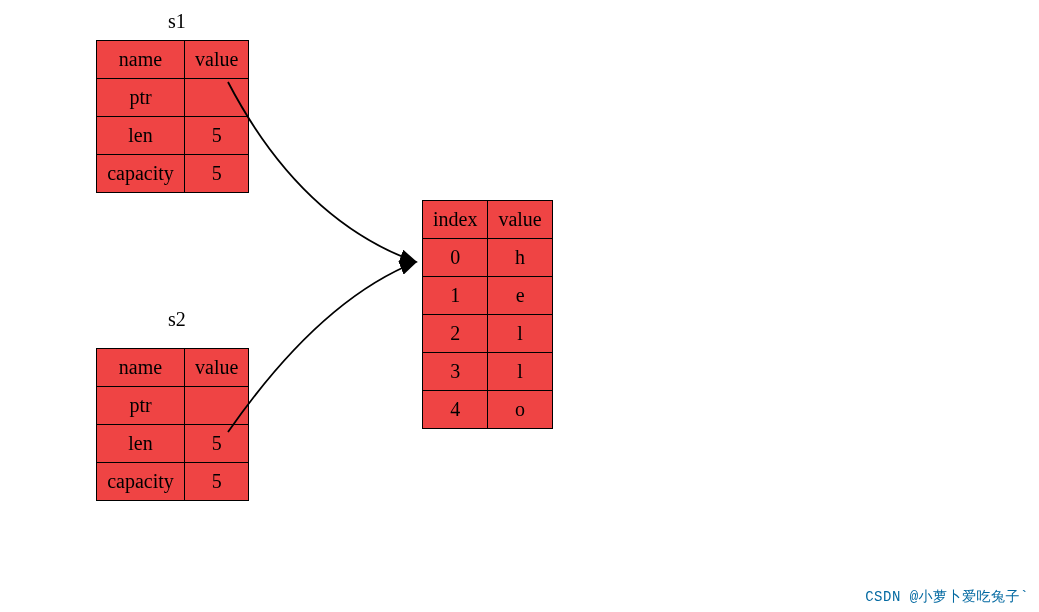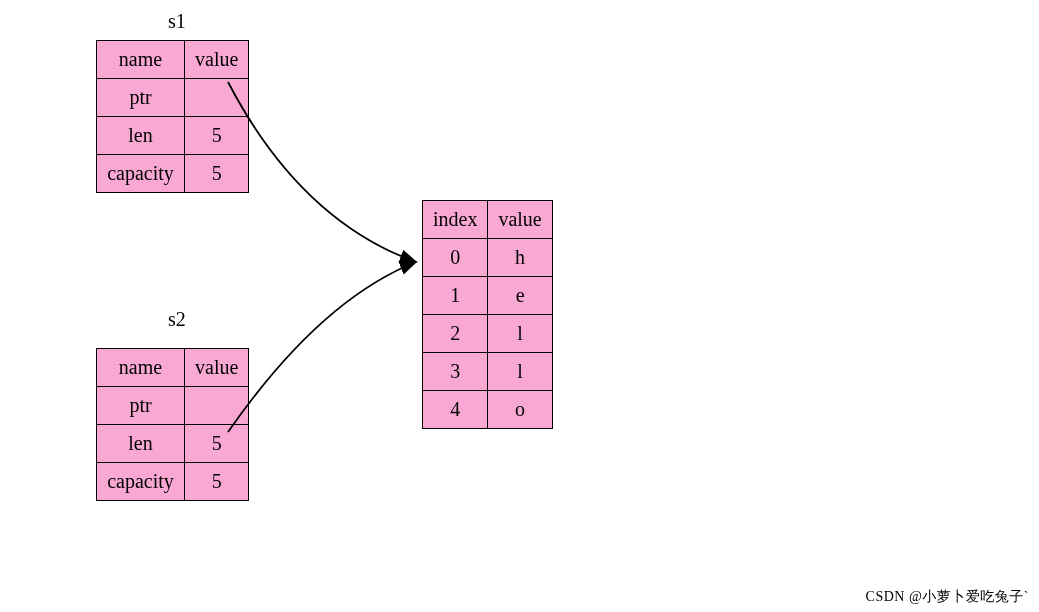--- a/index.html
+++ b/index.html
@@ -13,21 +13,21 @@
       position: relative;
     }
     .stage {
       position: relative;
       width: 1039px;
       height: 612px;
     }
     .tbl {
       position: absolute;
       border-collapse: collapse;
-      background: #f9a8d4;
+      background: #ef4444;
     }
     .tbl td {
       border: 1.5px solid #000;
       text-align: center;
       padding: 4px 10px;
       min-width: 58px;
       height: 38px;
       font-size: 20px;
     }
     .tbl .namecol { min-width: 88px; }
@@ -39,22 +39,22 @@
       position: absolute;
       top: 0; left: 0;
       width: 1039px; height: 612px;
       pointer-events: none;
     }
     .watermark {
       position: absolute;
       right: 10px;
       bottom: 6px;
       font-size: 14px;
-      color: #000000;
-      font-family: Liberation Serif, serif;
+      color: #0369a1;
+      font-family: Liberation Mono, monospace;
       letter-spacing: 0.5px;
     }
   </style>
 </head>
 <body>
 <div class="stage">
 
 <div class="lbl" style="left:168px; top:10px;">s1</div>
 
 <table class="tbl" style="left:96px; top:40px;">

